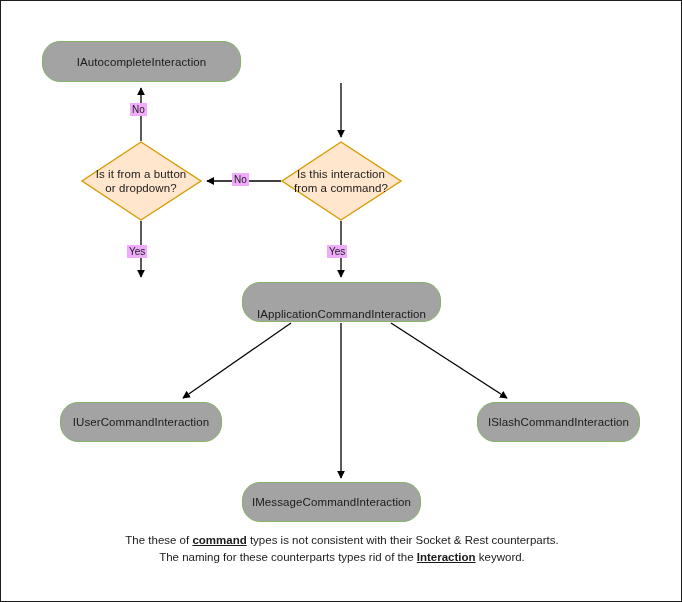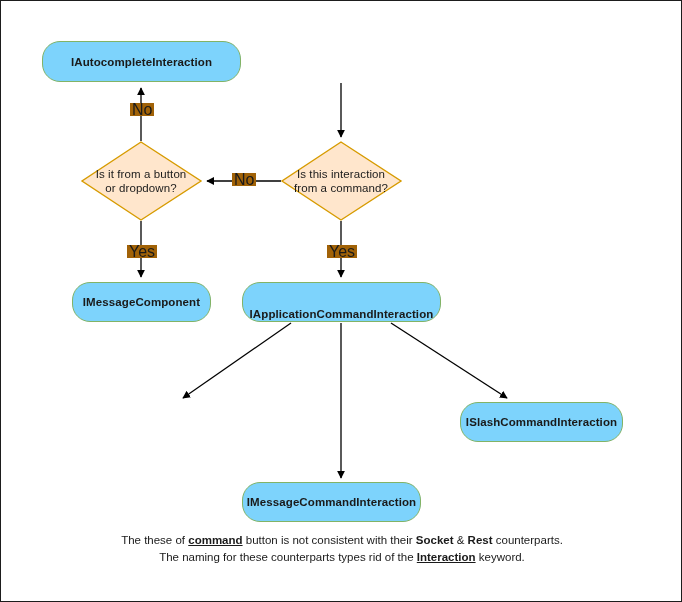--- a/index.html
+++ b/index.html
@@ -34,52 +34,51 @@
     align-items: center;
     justify-content: center;
     text-align: center;
     color: #1a1a1a;
     font-size: 11.5px;
     line-height: 14px;
     letter-spacing: 0.1px;
     z-index: 3;
   }
   .node.box {
-    background: #7dd3fc;
+    background: #a3a3a3;
     border: 1.4px solid #82b366;
     border-radius: 18px;
-    font-weight: bold;
   }
   .node.diamond-label {
     background: transparent;
     border: none;
     z-index: 4;
   }
   .edge-label {
     position: absolute;
-    background: #a16207;
+    background: #f0abfc;
     color: #1a1a1a;
-    font-size: 16px;
+    font-size: 10px;
     line-height: 13px;
     padding: 0 2px;
     z-index: 5;
     white-space: nowrap;
   }
   #caption {
     position: absolute;
     left: 120px;
     top: 531px;
     width: 442px;
     text-align: center;
     color: #1a1a1a;
     font-size: 11.5px;
     line-height: 16.5px;
     z-index: 3;
   }
-  #caption b { font-weight: bold; }
+  #caption b { font-weight: normal; }
   #caption u { text-decoration: underline; font-weight: bold; }
 </style>
 </head>
 <body>
 
 <div id="canvas">
 
   <svg id="edges" viewBox="0 0 682 602" xmlns="http://www.w3.org/2000/svg">
     <defs>
       <marker id="arrow" viewBox="0 0 10 10" refX="9" refY="5" markerWidth="6" markerHeight="6" orient="auto-start-reverse">
@@ -114,44 +113,44 @@
 
 
   <div class="node diamond-label" style="left:286px; top:152px; width:108px; height:56px;">
     <span>Is this interaction from a command?</span>
   </div>
 
   <div class="node diamond-label" style="left:90px; top:152px; width:100px; height:56px;">
     <span>Is it from a button or dropdown?</span>
   </div>
 
-  <div class="node box" style="left:71px; top:281px; width:139px; height:40px;">
-    <span>IMessageComponent</span>
-  </div>
 
   <div class="node box" style="left:241px; top:281px; width:199px; height:40px;align-items:flex-end;">
     <span>IApplicationCommandInteraction</span>
   </div>
 
+  <div class="node box" style="left:59px; top:401px; width:162px; height:40px;">
+    <span>IUserCommandInteraction</span>
+  </div>
 
-  <div class="node box" style="left:459px; top:401px; width:163px; height:40px;">
+  <div class="node box" style="left:476px; top:401px; width:163px; height:40px;">
     <span>ISlashCommandInteraction</span>
   </div>
 
   <div class="node box" style="left:241px; top:481px; width:179px; height:40px;">
     <span>IMessageCommandInteraction</span>
   </div>
 
   <div class="edge-label" style="left:129px; top:102px;">No</div>
 
   <div class="edge-label" style="left:231px; top:172px;">No</div>
 
   <div class="edge-label" style="left:126px; top:244px;">Yes</div>
 
   <div class="edge-label" style="left:326px; top:244px;">Yes</div>
 
   <div id="caption">
-    <span>The these of </span><u>command</u><span> button is not consistent with their</span>
+    <span>The these of </span><u>command</u><span> types is not consistent with their</span>
     <b>Socket</b><span> &amp; </span><b>Rest</b><span> counterparts. The naming for these</span>
     <span>counterparts types rid of the </span><u>Interaction</u><span> keyword.</span>
   </div>
 
 </div>
 
 </body></html>

